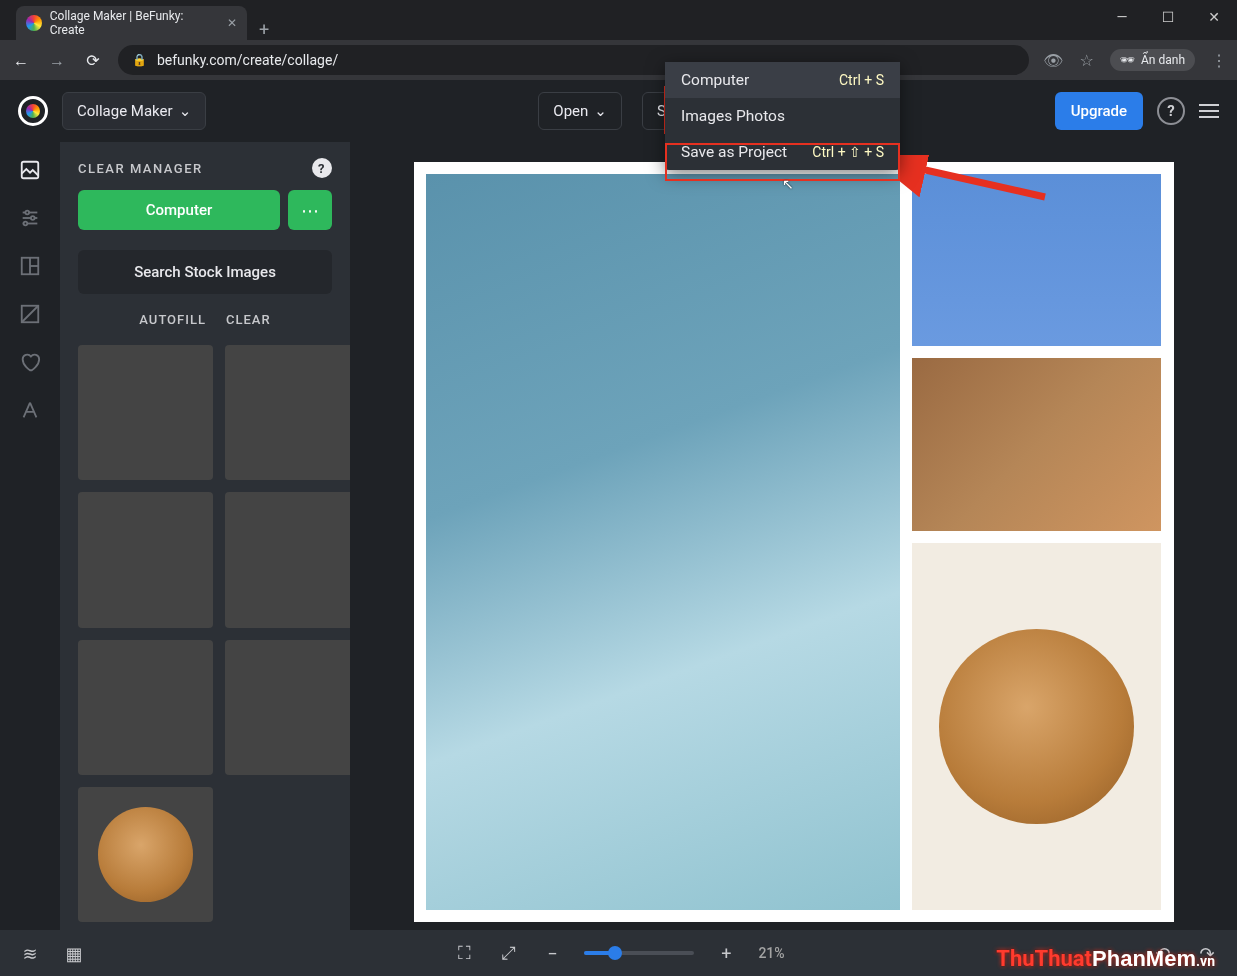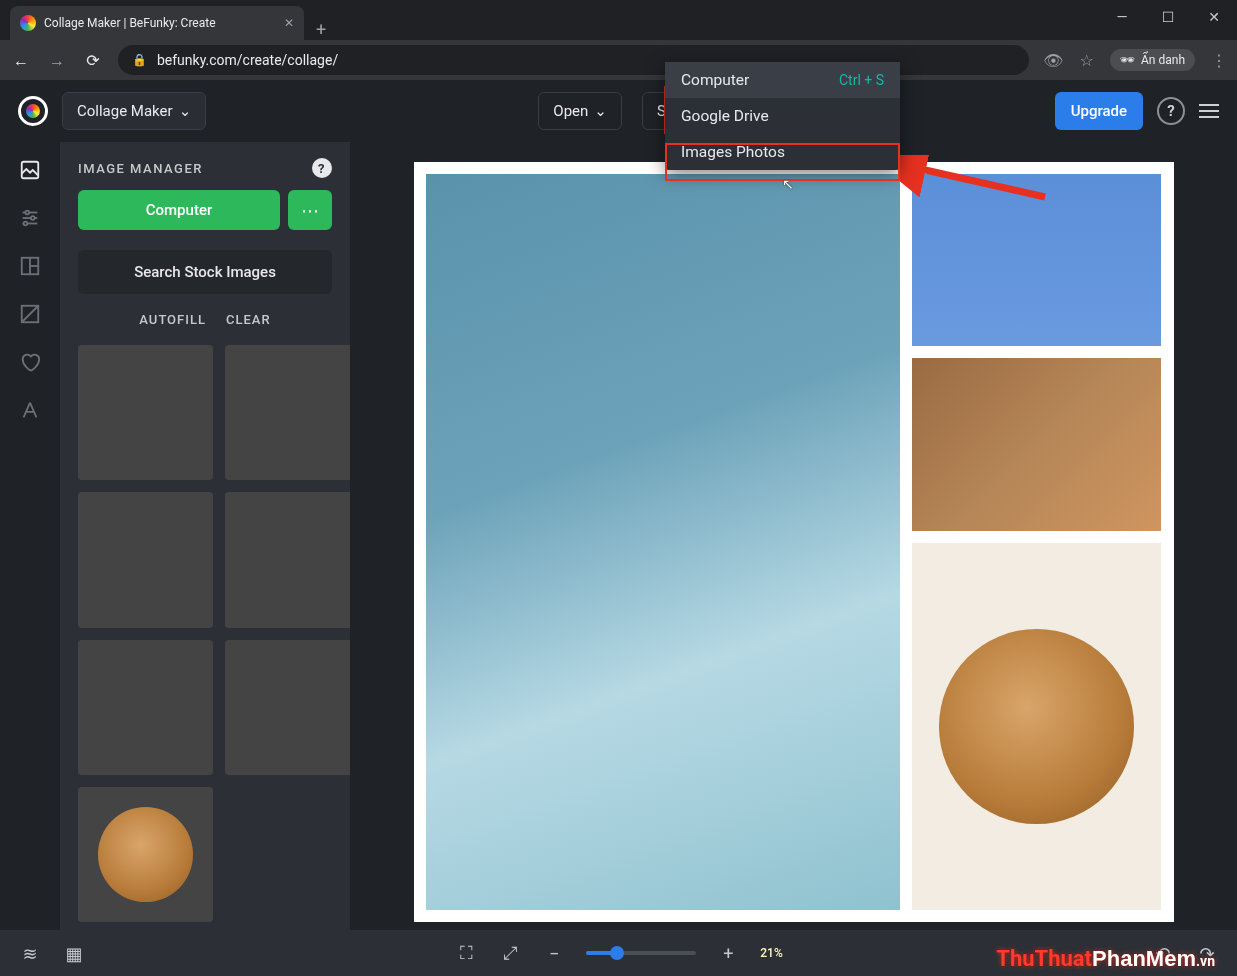--- a/index.html
+++ b/index.html
@@ -1,20 +1,20 @@
 <!DOCTYPE html>
 <html><head>
 <meta charset="utf-8">
 <style>
 * { margin: 0; padding: 0; box-sizing: border-box; font-family: -apple-system, BlinkMacSystemFont, "Segoe UI", Roboto, sans-serif; }
 body { background: #202124; color: #ddd; width: 1237px; height: 976px; overflow: hidden; }
 
 
 .titlebar { height: 40px; background: #202124; display: flex; align-items: flex-end; }
-.tab { display:flex; align-items:center; gap:8px; background:#35363a; border-radius:8px 8px 0 0; padding:8px 10px; margin-left:10px; height:34px; width:294px; font-size:12px; color:#e8eaed; }
+.tab { display:flex; align-items:center; gap:8px; background:#35363a; border-radius:8px 8px 0 0; padding:8px 10px; margin-left:16px; height:34px; width:231px; font-size:12px; color:#e8eaed; }
 .tab .favicon{ width:16px; height:16px; border-radius:50%; background:conic-gradient(#f44336,#ff9800,#ffeb3b,#4caf50,#2196f3,#9c27b0,#f44336); }
 .tab .close{ margin-left:auto; color:#9aa0a6; }
 .newtab{ color:#9aa0a6; padding:0 12px; font-size:18px; }
 .wincontrols{ margin-left:auto; display:flex; align-items:center; height:100%; }
 .wincontrols div{ width:46px; height:32px; display:flex; align-items:center; justify-content:center; color:#ccc; font-size:14px; margin-top:-6px;}
 .addrbar{ height:40px; background:#35363a; display:flex; align-items:center; padding:0 10px; gap:14px; }
 .addrbar .navicon{ color:#9aa0a6; font-size:16px; width:22px; text-align:center;}
 .addrbar .navicon.active{ color:#e8eaed; }
 .urlfield{ flex:1; background:#202124; border-radius:20px; height:30px; display:flex; align-items:center; padding:0 14px; gap:10px; font-size:14px; color:#e8eaed;}
 .urlfield .lock{ color:#9aa0a6; font-size:12px;}
@@ -30,21 +30,21 @@
 .upgrade{ background:#2b7de9; color:#fff; border:none; border-radius:6px; padding:10px 16px; font-size:15px; font-weight:500;}
 .helpicon{ width:28px; height:28px; border:2px solid #8d8f95; border-radius:50%; display:flex; align-items:center; justify-content:center; color:#cfd0d4; font-size:15px; font-weight:bold;}
 .menuicon{ display:flex; flex-direction:column; gap:4px; }
 .menuicon span{ width:20px; height:2px; background:#cfd0d4; }
 
 
 .callout{ position:absolute; border:2px solid #e63020; pointer-events:none; }
 .dropdown{ position:absolute; top:62px; left:665px; width:235px; background:#2c3036; border-radius:0 0 4px 4px; box-shadow:0 4px 18px rgba(0,0,0,.5); z-index:30;}
 .dditem{ display:flex; align-items:center; justify-content:space-between; padding:9px 16px; font-size:15.5px; color:#e8e8ec;}
 .dditem.hi{ background:#3a3e46; }
-.dditem .kbd{ color:#14b8a6; font-size:14px;text-align:right;}
+.dditem .kbd{ color:#fef9c3; font-size:14px;text-align:right;}
 .cursor{ position:absolute; left:782px; top:176px; font-size:14px; color:#fff; z-index:40; text-shadow:0 0 2px #000;}
 .arrow{ position:absolute; left:900px; top:155px; width:150px; height:50px; z-index:25; pointer-events:none;}
 
 
 .appbody{ display:flex; height:calc(100% - 142px - 46px); }
 .iconstrip{ width:60px; background:#1f2226; display:flex; flex-direction:column; align-items:center; padding-top:16px; gap:24px;}
 .iconstrip .ic{ width:24px; height:24px; color:#6c7077; display:flex; align-items:center; justify-content:center; font-size:20px;}
 .iconstrip .ic.active{ color:#e8e8ec; }
 
 .sidepanel{ width:290px; background:#2c3036; display:flex; flex-direction:column; }
@@ -71,21 +71,21 @@
 .watermark{ position:absolute; right:22px; bottom:4px; font-size:22px; font-weight:700; color:#fff; text-shadow:0 0 4px #e63020, 0 0 2px #000; z-index:50; font-family:Arial;}
 .watermark .r{ color:#ff3b2e;}
 
 
 .bottombar{ height:46px; background:#2c3036; display:flex; align-items:center; padding:0 18px; gap:20px; position:relative;}
 .bbic{ color:#c7c8cc; font-size:18px; width:24px; text-align:center;}
 .spacer{ flex:1;}
 .zoomtrack{ width:110px; height:4px; background:#4a4e56; border-radius:2px; position:relative;}
 .zoomtrack .fill{ position:absolute; left:0; top:0; bottom:0; width:28%; background:#2b7de9; border-radius:2px;}
 .zoomtrack .knob{ position:absolute; left:28%; top:50%; transform:translate(-50%,-50%); width:14px; height:14px; border-radius:50%; background:#2b7de9;}
-.zoompct{ font-size:12px; color:#fef9c3; font-weight:500;}
+.zoompct{ font-size:14px; color:#a3a3a3; font-weight:500;}
 
 
 .t0{background:linear-gradient(135deg,#0b3d1c,#1a6b35);}
 .t1{background:linear-gradient(180deg,#5b8fd8,#6a9ae0);}
 .t2{background:linear-gradient(160deg,#5a92ac,#b6d9e4);}
 .t3{background:linear-gradient(180deg,#3a2a1a,#b88a4a 50%,#1a1208);}
 .t4{background:linear-gradient(135deg,#9a6a42,#cf9560);}
 .t5{background:linear-gradient(180deg,#c8d6e0,#e6eef4);}
 .t6{background:#f2ece2;}
 </style>
@@ -153,24 +153,25 @@
 
   <div class="callout" style="left:664px; top:6px; width:86px; height:48px;"></div>
 </div>
 
 <div class="dropdown">
   <div class="dditem hi">
     <span>Computer</span>
     <span class="kbd">Ctrl + S</span>
   </div>
   <div class="dditem">
-    <span>Google Drive</span>
+    <span>Images Photos</span>
   </div>
   <div class="dditem">
-    <span>Images Photos</span>
+    <span>Save as Project</span>
+    <span class="kbd">Ctrl + ⇧ + S</span>
   </div>
 </div>
 <div class="callout" style="left:665px; top:143px; width:235px; height:38px; z-index:35;"></div>
 <div class="cursor">↖</div>
 <svg class="arrow" viewBox="0 0 150 50">
   <defs>
       <marker id="ah" markerWidth="8" markerHeight="8" refX="2" refY="4" orient="auto">
         <path d="M0,0 L8,4 L0,8 Z" fill="#e63020"></path>
       </marker>
     </defs>
@@ -215,21 +216,21 @@
       </div>
     <div class="ic">
         <svg width="22" height="22" viewBox="0 0 24 24" fill="none" stroke="currentColor" stroke-width="2">
           <path d="M12 4L5 20M12 4l7 16M8 14h8"></path>
         </svg>
       </div>
   </div>
 
   <div class="sidepanel">
     <div class="sphead">
-      <span>IMAGE MANAGER</span>
+      <span>CLEAR MANAGER</span>
       <span class="q">?</span>
     </div>
     <div class="btnrow">
       <button class="greenbtn"><span>Computer</span></button>
       <button class="dotsbtn">⋯</button>
     </div>
     <button class="stockbtn"><span>Search Stock Images</span></button>
     <div class="textrow">
       <span>AUTOFILL</span>
       <span>CLEAR</span>

